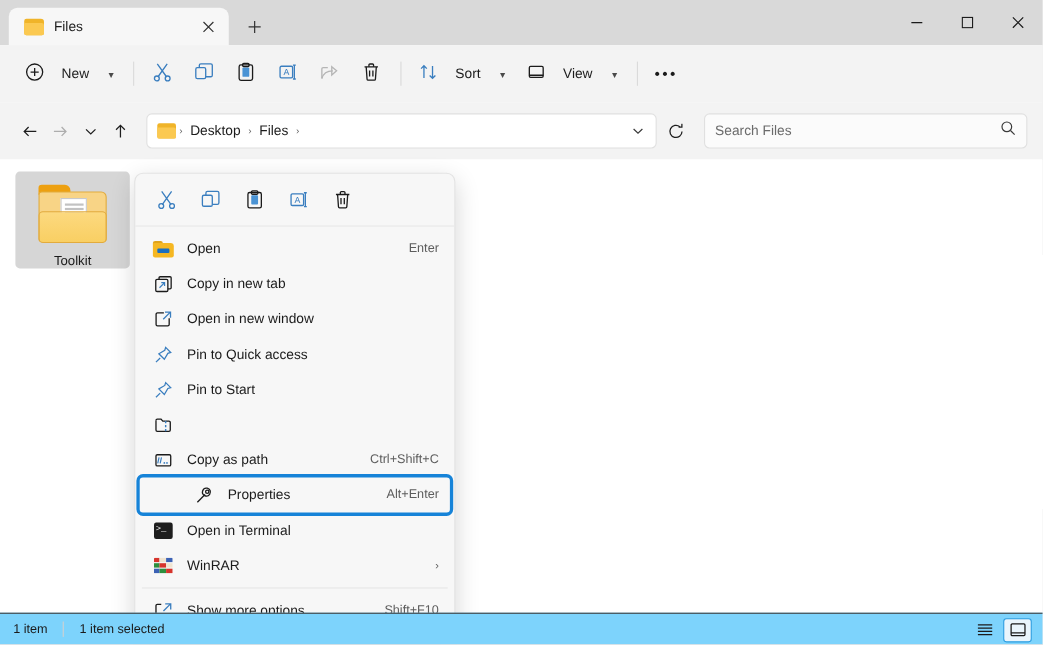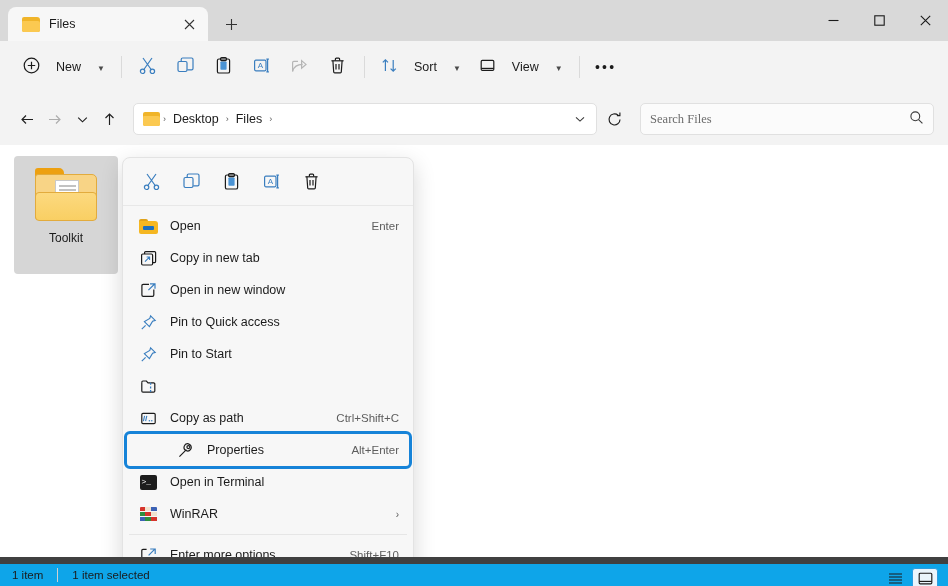--- a/index.html
+++ b/index.html
@@ -126,33 +126,33 @@
     display: flex; align-items: center; justify-content: center;
     color: #1e1e1e; border-radius: 5px;
   }
   .searchbox {
     margin-left: 12px; height: 32px; width: 322px;
     background: #fbfbfb; border: 1px solid #e0e0e0; border-radius: 5px;
     display: flex; align-items: center; padding: 0 9px;
   }
   .searchbox input {
     flex: 1; border: none; outline: none; background: transparent;
-    font-family: Liberation Serif, serif;
+    font-family: Liberation Sans, sans-serif;
     font-size: 12.5px; color: #1b1b1b;
   }
   .searchbox input::placeholder { color: #6b6b6b; }
 
   
   .content {
     position: absolute; top: 145px; left: 0; width: 948px; height: 412px;
     background: #ffffff;
   }
   .file-tile {
     position: absolute; left: 14px; top: 11px;
-    width: 104px; height: 118px;
+    width: 104px; height: 88px;
     background: #d6d6d6; border-radius: 4px;
     display: flex; flex-direction: column; align-items: center;
     padding-top: 12px;
   }
   .folder-big { width: 66px; height: 54px; position: relative; }
   .folder-big .tabpart {
     position: absolute; left: 2px; top: 0; width: 29px; height: 9px;
     background: #eda010; border-radius: 3px 5px 0 0;
   }
   .folder-big .back {
@@ -174,21 +174,21 @@
     border: 1px solid #e2ab3d;
     border-radius: 4px 4px 4px 4px;
   }
   .file-label {
     margin-top: 9px; font-size: 12px; color: #1b1b1b; text-align: center;
   }
 
   
   .statusbar {
     position: absolute; bottom: 0; left: 0; width: 948px; height: 29px;
-    background: #0ea5e9; border-top: 7px solid #404040;
+    background: #7dd3fc; border-top: 1px solid #404040;
     display: flex; align-items: center; padding: 0 12px;
   }
   .status-txt { font-size: 11.5px; color: #1b1b1b; }
   .status-sep { width: 1px; height: 14px; background: #d0d0d0; margin: 0 14px; }
   .status-right {
     position: absolute; right: 10px; top: 0; height: 29px;
     display: flex; align-items: center; gap: 4px;
   }
   .viewbtn {
     width: 26px; height: 22px; border-radius: 3px;
@@ -640,21 +640,21 @@
 
       <div class="ctx-divider"></div>
 
       <div class="ctx-item">
         <span class="ctx-icon">
           <svg width="17" height="17" viewBox="0 0 17 17">
               <path d="M6.6 2.4 H3 a1.2 1.2 0 0 0 -1.2 1.2 V13.4 a1.2 1.2 0 0 0 1.2 1.2 H12.8" class="ico-stroke"></path>
               <path d="M8.6 8.4 L14.8 2.2 M10.2 2 H15.2 V7" stroke="#3a7ebf" stroke-width="1.2" fill="none"></path>
             </svg>
         </span>
-        <span class="ctx-label">Enter more options</span>
+        <span class="ctx-label">Show more options</span>
         <span class="ctx-accel">Shift+F10</span>
       </div>
 
     </div>
   </div>
 
   <div class="statusbar">
     <span class="status-txt">1 item</span>
     <span class="status-sep"></span>
     <span class="status-txt">1 item selected</span>

